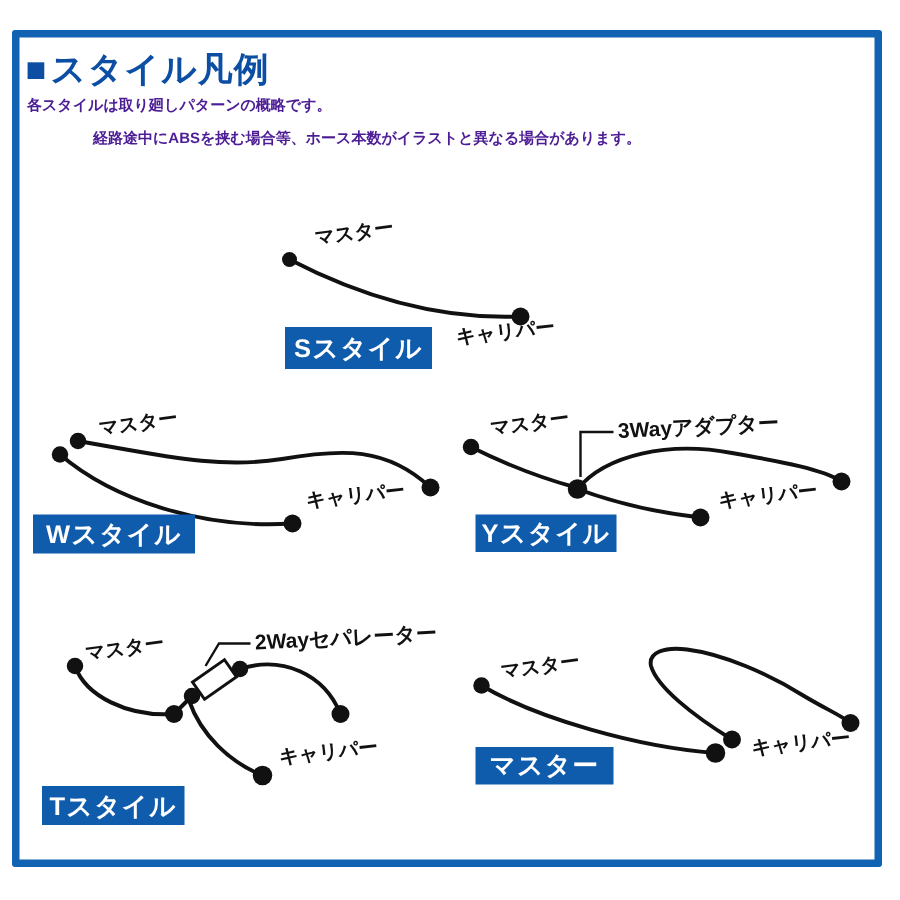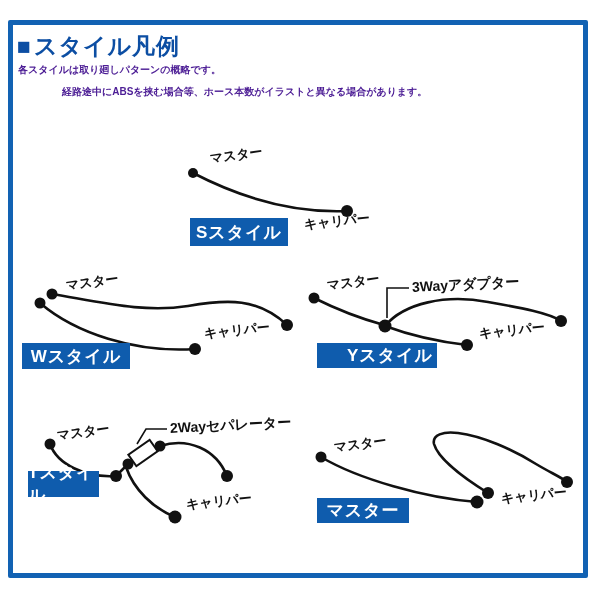--- a/index.html
+++ b/index.html
@@ -110,24 +110,24 @@
   <span class="ann tilt6" style="left:304px;top:216px;">キャリパー</span>
   <div class="stylebox" style="left:190px;top:218px;width:98px;height:28px;">Sスタイル</div>
 
   <span class="ann tilt8" style="left:66px;top:277px;">マスター</span>
   <span class="ann tilt6" style="left:204px;top:325px;">キャリパー</span>
   <div class="stylebox" style="left:22px;top:343px;width:108px;height:26px;">Wスタイル</div>
 
   <span class="ann tilt8" style="left:327px;top:277px;">マスター</span>
   <span class="ann big tilt3" style="left:412px;top:279px;">3Wayアダプター</span>
   <span class="ann tilt6" style="left:479px;top:325px;">キャリパー</span>
-  <div class="stylebox" style="left:317px;top:343px;width:94px;height:25px;padding-left:26px;">Yスタイル</div>
+  <div class="stylebox" style="left:317px;top:343px;width:94px;height:25px;">Yスタイル</div>
 
   <span class="ann tilt8" style="left:57px;top:427px;">マスター</span>
   <span class="ann big tilt3" style="left:170px;top:420px;">2Wayセパレーター</span>
   <span class="ann tilt6" style="left:186px;top:496px;">キャリパー</span>
-  <div class="stylebox" style="left:28px;top:471px;width:71px;height:26px;">Tスタイル</div>
+  <div class="stylebox" style="left:28px;top:524px;width:95px;height:26px;">Tスタイル</div>
 
   <span class="ann tilt8" style="left:334px;top:439px;">マスター</span>
   <span class="ann tilt6" style="left:501px;top:490px;">キャリパー</span>
   <div class="stylebox" style="left:317px;top:498px;width:92px;height:25px;">マスター</div>
 
 </div>
 
 </body></html>

